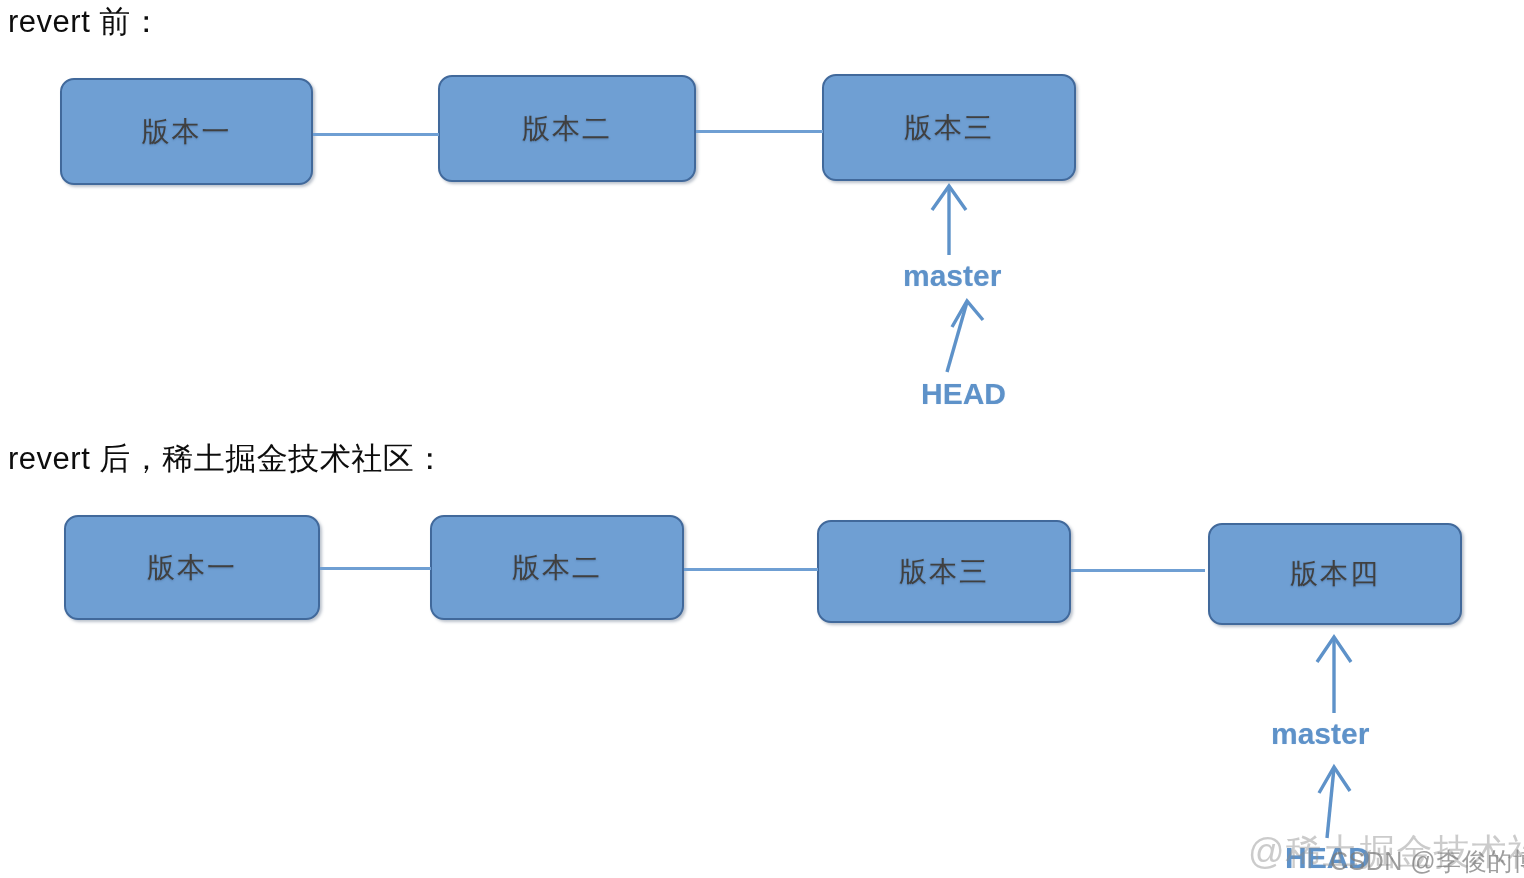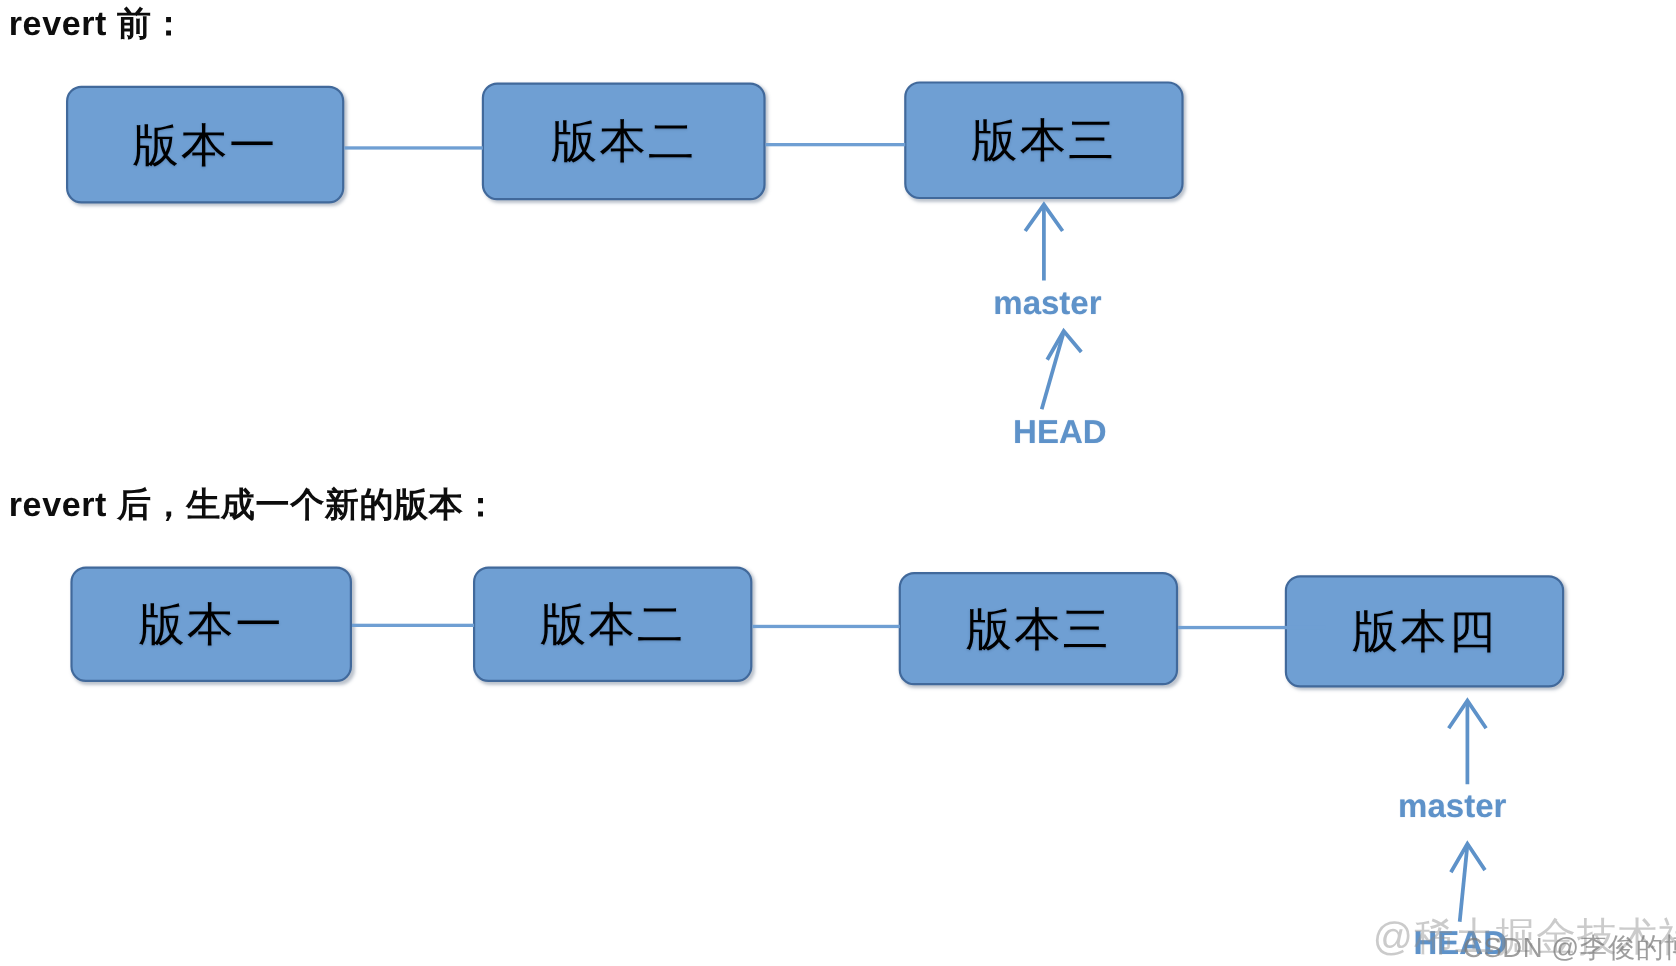--- a/index.html
+++ b/index.html
@@ -22,41 +22,41 @@
   }
 
   
   .heading {
     position: absolute;
     font-size: 31px;
     line-height: 1;
     letter-spacing: 0.5px;
     color: #0d0d0d;
     white-space: nowrap;
-    font-weight: 700;
+    font-weight: 400;
   }
   #heading-before { left: 8px;  top: 6px; }
   #heading-after  { left: 8px;  top: 443px; }
 
   
   .commit-box {
     position: absolute;
     box-sizing: border-box;
     background: #6f9fd3;
     border: 2px solid #41699b;
     border-radius: 14px;
     box-shadow: 2px 2px 3px rgba(60,80,110,0.35);
     display: flex;
     align-items: center;
     justify-content: center;
   }
   .commit-label {
-    font-size: 42px;
+    font-size: 28px;
     line-height: 1;
-    color: #000000;
+    color: #404040;
     letter-spacing: 2px;
     text-shadow: 0 1px 2px rgba(40,70,110,0.35);
     white-space: nowrap;
     font-weight: 400;
   }
 
   
   .connector {
     position: absolute;
     height: 3px;
@@ -126,35 +126,35 @@
   </div>
 
   <div class="connector" id="before-connector-1-2" style="left:313px; top:133px; width:126px;"></div>
 
   <div class="connector" id="before-connector-2-3" style="left:696px; top:130px; width:127px;"></div>
 
   <div class="ref-label" id="before-ref-master" style="left:903px; top:261px;">master</div>
 
   <div class="ref-label" id="before-ref-head" style="left:921px; top:379px;">HEAD</div>
 
-  <div class="heading" id="heading-after">revert 后，生成一个新的版本：</div>
+  <div class="heading" id="heading-after">revert 后，稀土掘金技术社区：</div>
 
   <div class="commit-box" id="after-commit-1" style="left:64px; top:515px; width:256px; height:105px;">
     <span class="commit-label">版本一</span>
   </div>
 
   <div class="commit-box" id="after-commit-2" style="left:430px; top:515px; width:254px; height:105px;">
     <span class="commit-label">版本二</span>
   </div>
 
   <div class="commit-box" id="after-commit-3" style="left:817px; top:520px; width:254px; height:103px;">
     <span class="commit-label">版本三</span>
   </div>
 
-  <div class="commit-box" id="after-commit-4" style="left:1168px; top:523px; width:254px; height:102px;">
+  <div class="commit-box" id="after-commit-4" style="left:1208px; top:523px; width:254px; height:102px;">
     <span class="commit-label">版本四</span>
   </div>
 
   <div class="connector" id="after-connector-1-2" style="left:320px; top:567px; width:111px;"></div>
 
   <div class="connector" id="after-connector-2-3" style="left:684px; top:568px; width:134px;"></div>
 
   <div class="connector" id="after-connector-3-4" style="left:1071px; top:569px; width:134px;"></div>
 
   <div class="ref-label" id="after-ref-master" style="left:1271px; top:719px;">master</div>

